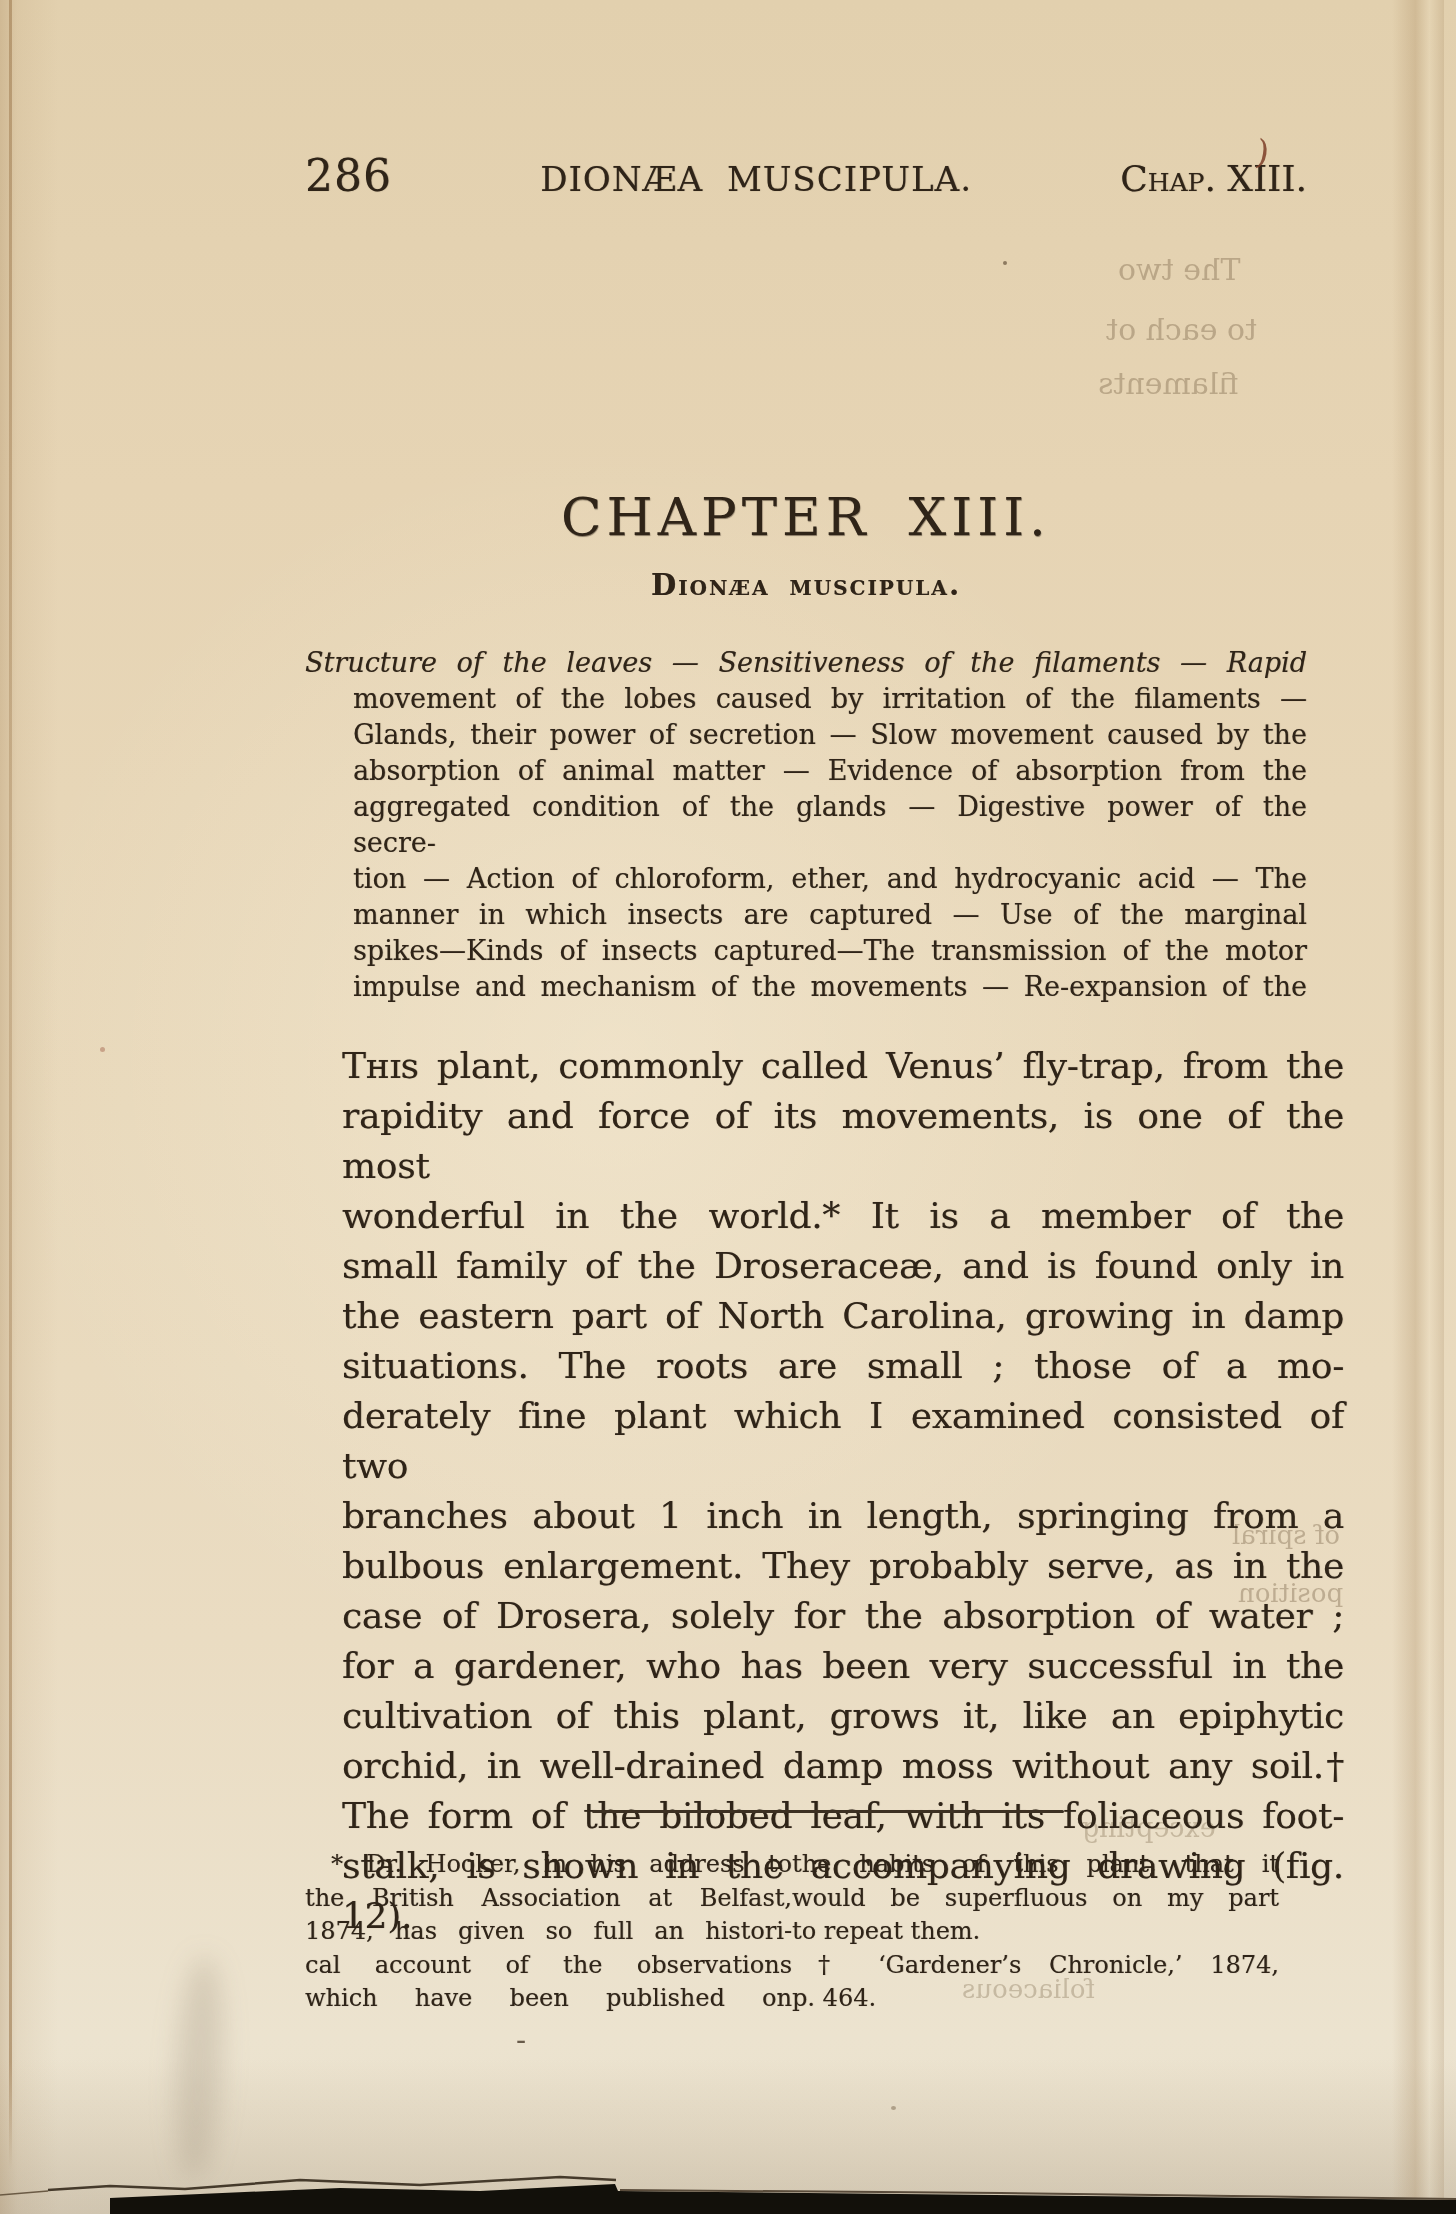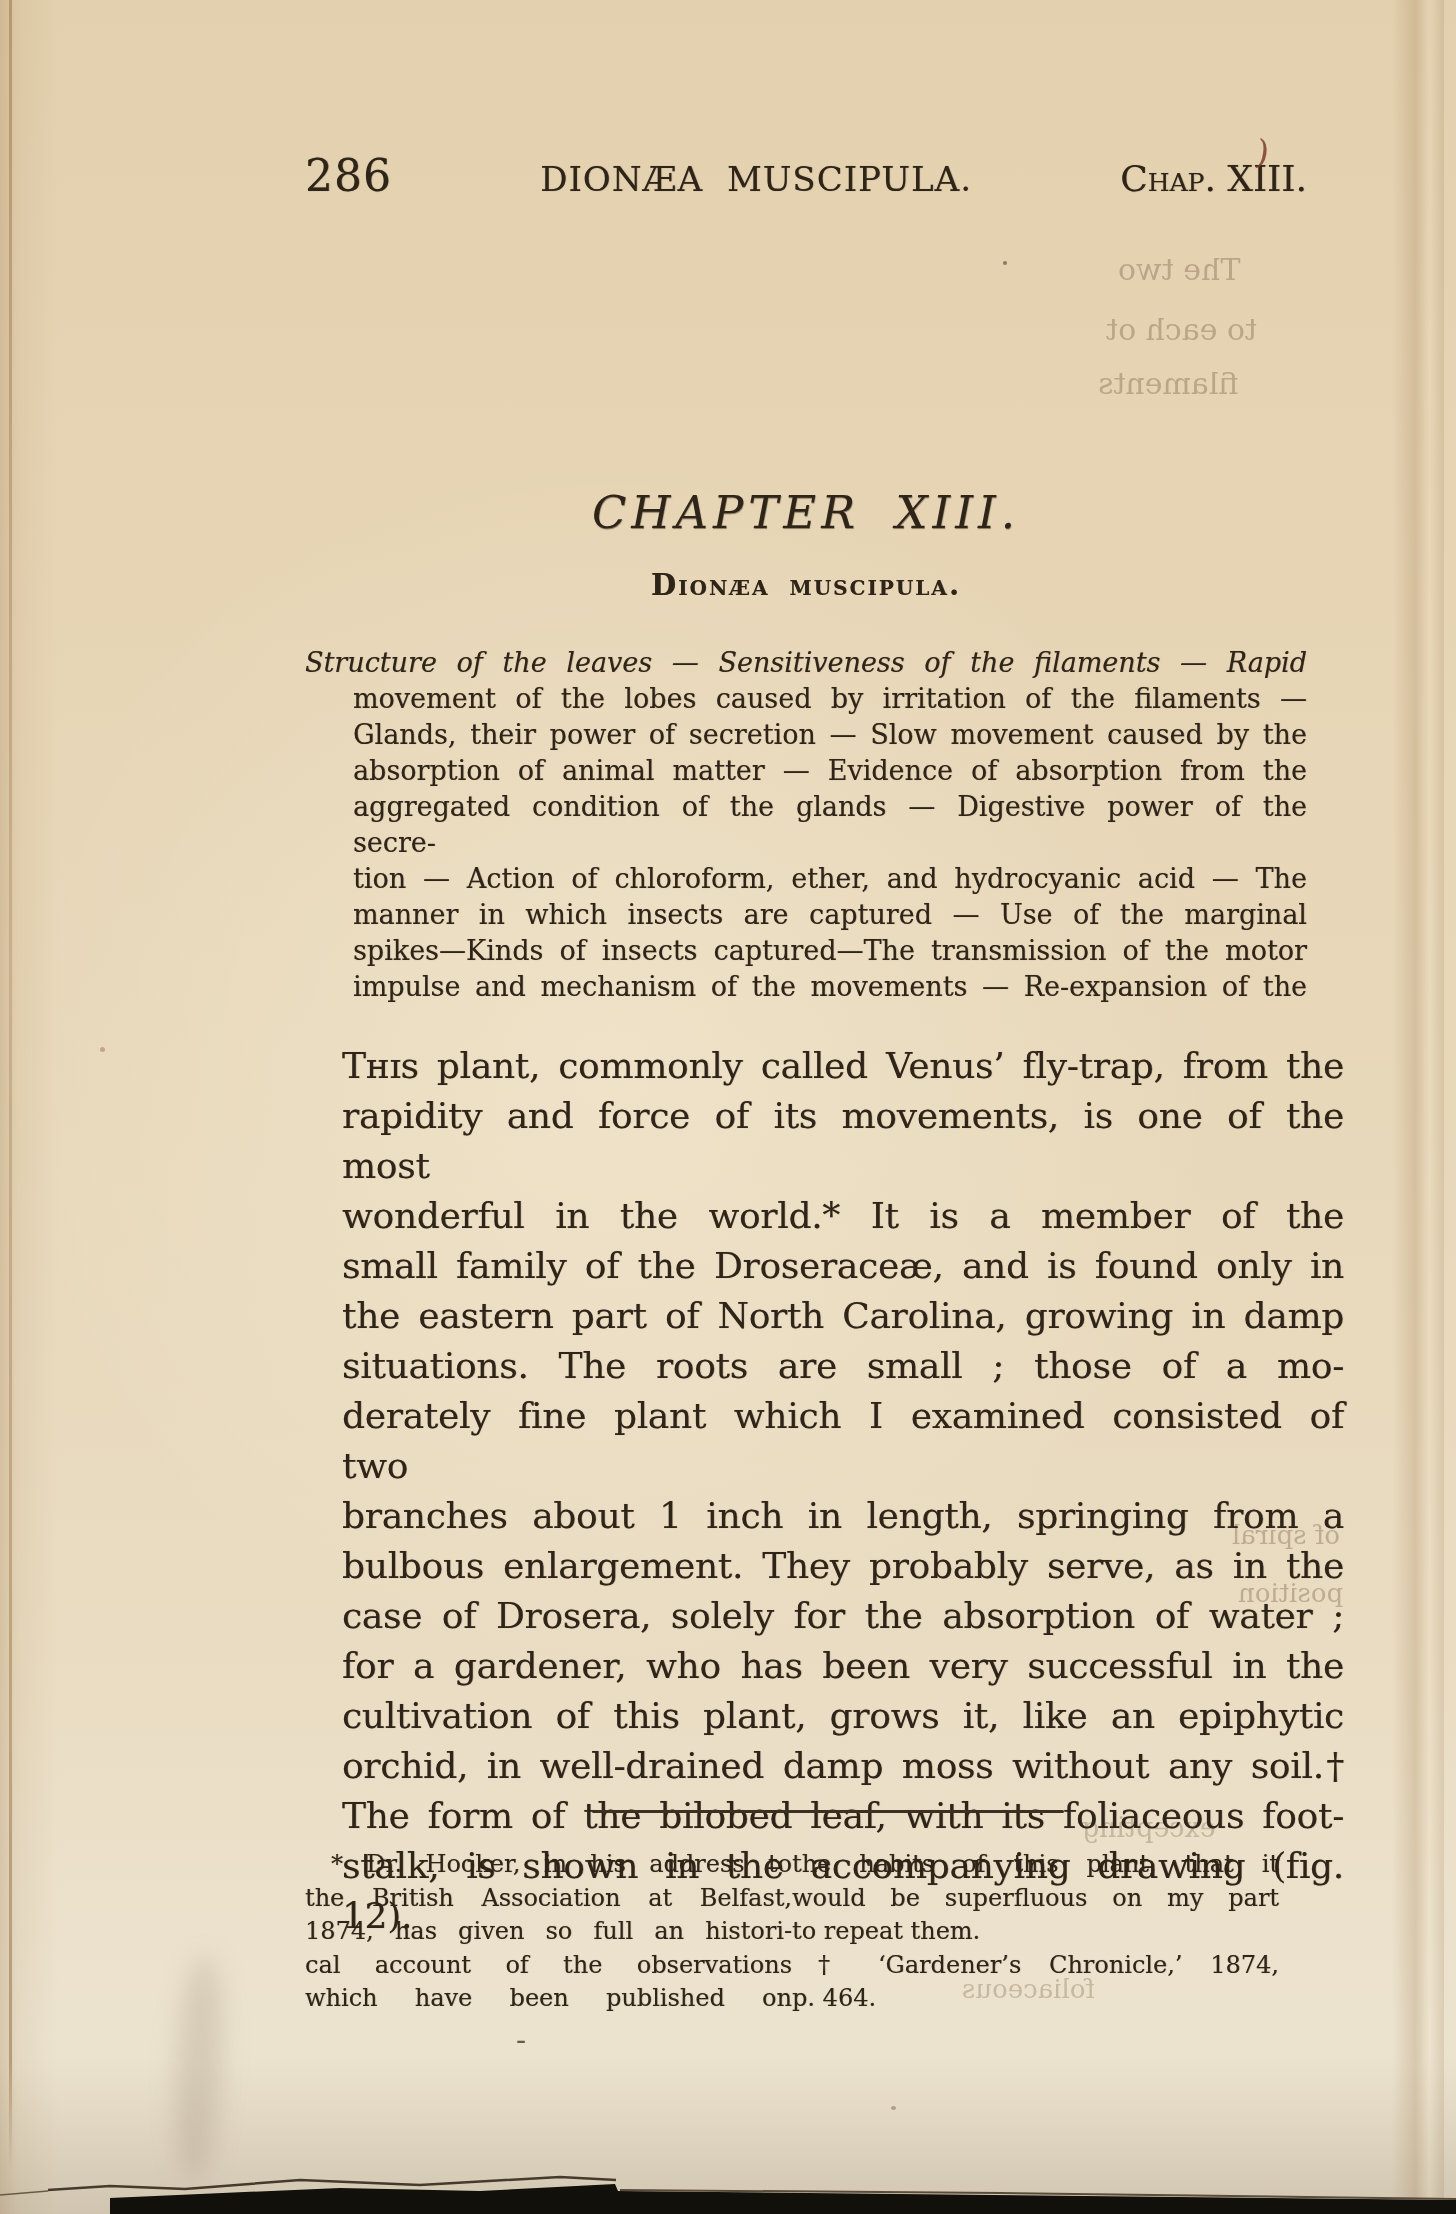--- a/index.html
+++ b/index.html
@@ -26,22 +26,22 @@
 
   .header { top:150px; display:flex; justify-content:space-between; align-items:baseline; }
   .pagenum  { font-size:44px; letter-spacing:1px; }
   .runtitle { font-size:34px; word-spacing:12px; letter-spacing:1px; }
   .chapref  { font-size:36px; }
   .header span { text-shadow:0.4px 0.4px 0.8px rgba(47,36,24,.5); }
 
   .smallcaps { font-variant:small-caps; }
 
   .chap-title { top:486px; margin:0; text-align:center; font-weight:normal;
-                font-size:45px; letter-spacing:5px; word-spacing:16px;
-                text-shadow:0.5px 0.5px 0.8px rgba(47,36,24,.5);font-style:italic; }
+                font-size:53px; letter-spacing:5px; word-spacing:16px;
+                text-shadow:0.5px 0.5px 0.8px rgba(47,36,24,.5); }
   .chap-sub   { top:568px; margin:0; text-align:center; font-weight:bold;
                 font-size:29px; letter-spacing:2px; word-spacing:8px;
                 text-shadow:0.3px 0.3px 0.6px rgba(47,36,24,.5); }
 
   .summary { top:645px; padding-left:48px; box-sizing:border-box;
              font-size:27px; line-height:36px; word-spacing:3px; }
   .summary .tline:first-child { margin-left:-48px;font-style:italic; }
 
   .bodytext { top:1041px; font-size:36px; line-height:50px;
               letter-spacing:-0.3px; word-spacing:5px;margin-left:37px; }

